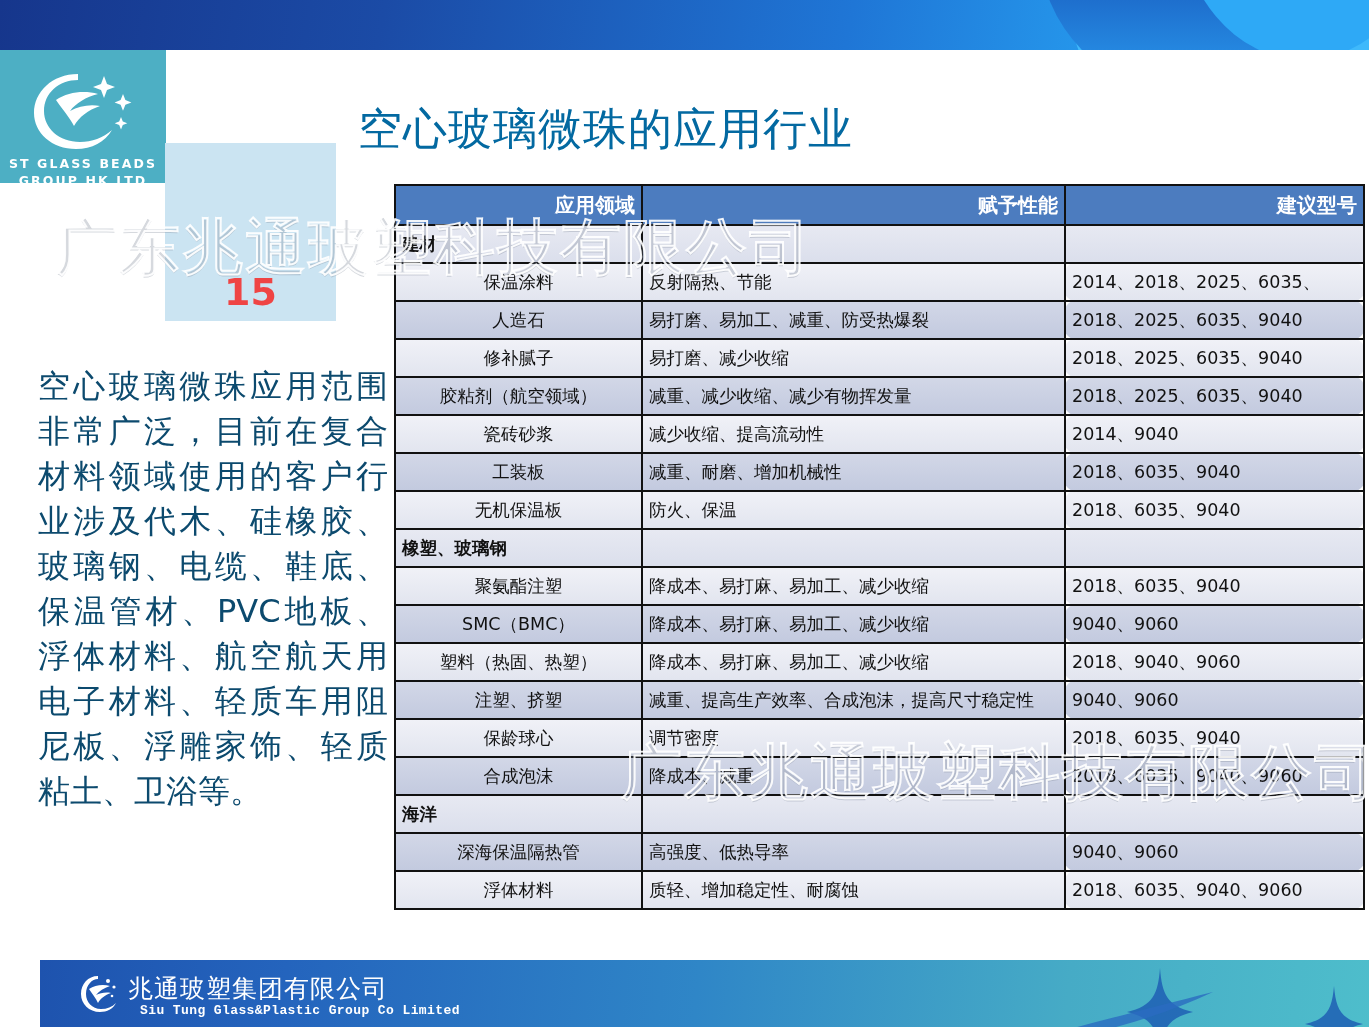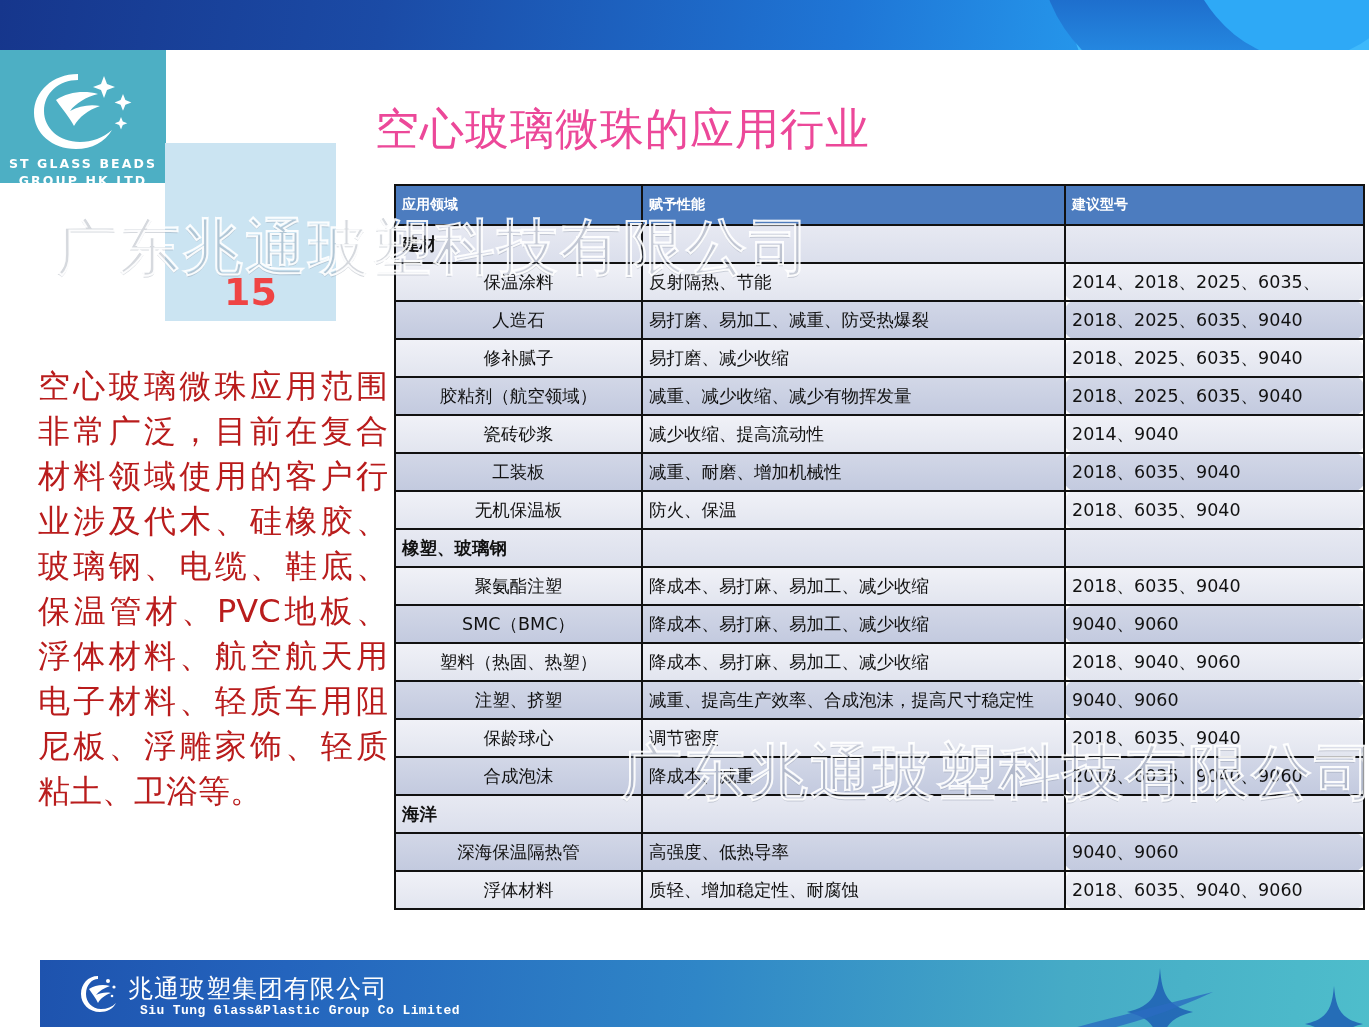--- a/index.html
+++ b/index.html
@@ -53,30 +53,30 @@
   }
   #slide-number{
     position:absolute;left:165px;top:270px;width:171px;
     text-align:center;color:#ef4444;
     font-size:38px;font-weight:bold;
     font-family:"DejaVu Sans",sans-serif;
   }
 
   
   #slide-title{
-    position:absolute;left:375px;top:100px;width:640px;
-    font-size:44px;color:#ec4899;letter-spacing:1px;
+    position:absolute;left:358px;top:100px;width:640px;
+    font-size:44px;color:#0369a1;letter-spacing:1px;
     font-family:"DejaVu Sans",sans-serif;
     white-space:nowrap;
   }
 
   
   #body-text{
     position:absolute;left:38px;top:364px;width:350px;
-    font-size:32px;line-height:45px;color:#b91c1c;
+    font-size:32px;line-height:45px;color:#0c4a6e;
     font-family:"DejaVu Sans",sans-serif;
     text-align:justify;
   }
 
   
   #app-table{
     position:absolute;left:394px;top:184px;width:969px;
     border-collapse:collapse;
     table-layout:fixed;
     border:2px solid #111;
@@ -88,23 +88,23 @@
     font-family:"DejaVu Sans",sans-serif;
     color:#111;
     height:36px;
     vertical-align:middle;
     overflow:hidden;
   }
   #app-table thead th{
     background:#4c7cbf;
     color:#ffffff;
     font-weight:bold;
-    text-align:left;
+    text-align:right;
     height:38px;
-    font-size:14px;
+    font-size:20px;
   }
   col.c1{width:247px;}
   col.c2{width:423px;}
   col.c3{width:299px;}
 
   tr.row-light td{background:linear-gradient(180deg,#f0f1f7 0%,#e2e5ef 100%);}
   tr.row-dark  td{background:linear-gradient(180deg,#d2d7e7 0%,#c3cadf 100%);}
   tr.row-group td{
     background:linear-gradient(180deg,#e7e9f2 0%,#dbdfec 100%);
     font-weight:bold;

